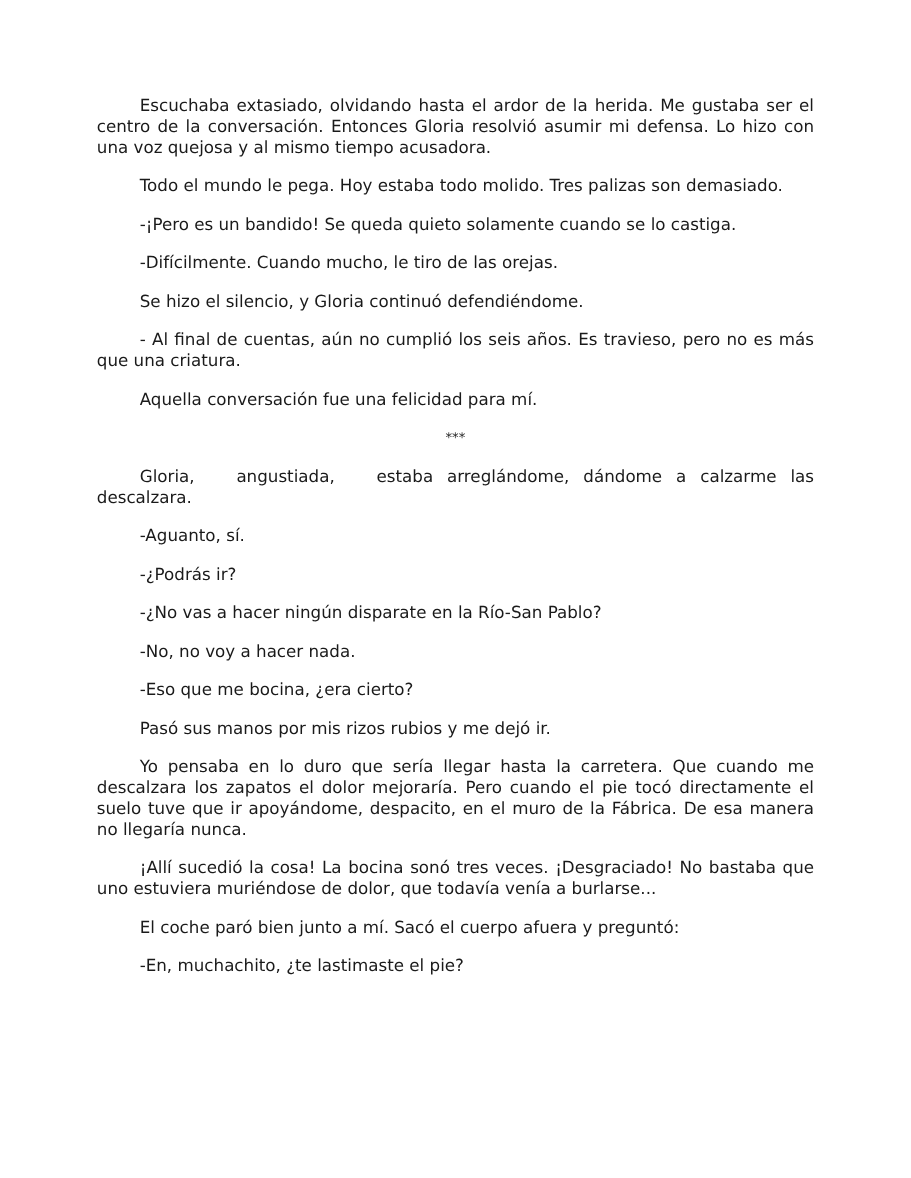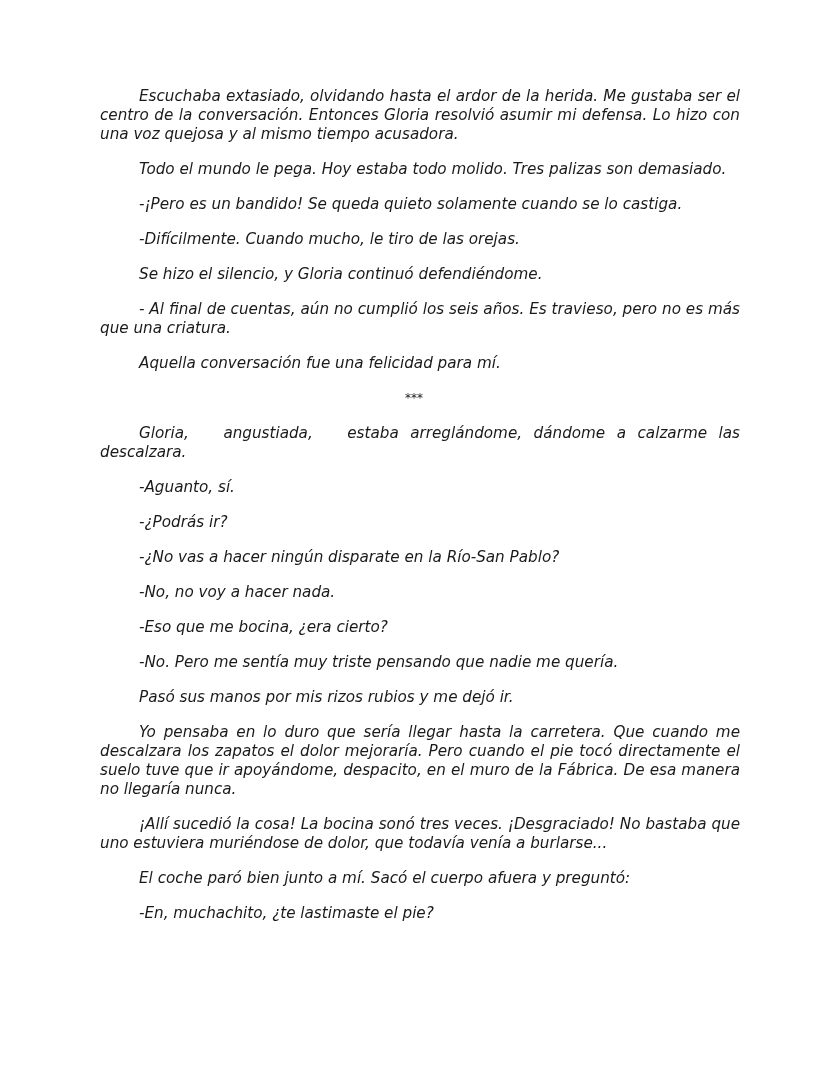--- a/index.html
+++ b/index.html
@@ -17,24 +17,23 @@
       position: absolute;
       left: 88px;
       top: 87px;
       width: 652px;
       font-family: "DejaVu Sans", sans-serif;
       font-size: 15.2px;
       line-height: 19px;
       color: #1a1a1a;
     }
     .para {
-      margin: 0 0 16px 12px;
+      margin: 0 0 16px 0;
       text-align: justify;
       text-indent: 39px;
-      font-style: italic;
     }
     .separator {
       margin: 0 0 16px 0;
       text-align: center;
       text-indent: 0;
       font-size: 12px;
       line-height: 19px;
       letter-spacing: 0;
     }
   </style>
@@ -49,19 +48,18 @@
   <p class="para">Se hizo el silencio, y Gloria continuó defendiéndome.</p>
   <p class="para">- Al final de cuentas, aún no cumplió los seis años. Es travieso, pero no es más que una criatura.</p>
   <p class="para">Aquella conversación fue una felicidad para mí.</p>
   <p class="separator">***</p>
   <p class="para" style="white-space: pre-wrap;">Gloria,   angustiada,   estaba arreglándome, dándome a calzarme las descalzara.</p>
   <p class="para">-Aguanto, sí.</p>
   <p class="para">-¿Podrás ir?</p>
   <p class="para">-¿No vas a hacer ningún disparate en la Río-San Pablo?</p>
   <p class="para">-No, no voy a hacer nada.</p>
   <p class="para">-Eso que me bocina, ¿era cierto?</p>
-  <p class="para">-No. Pero me sentía muy triste pensando que nadie me quería.</p>
   <p class="para">Pasó sus manos por mis rizos rubios y me dejó ir.</p>
   <p class="para">Yo pensaba en lo duro que sería llegar hasta la carretera. Que cuando me descalzara los zapatos el dolor mejoraría. Pero cuando el pie tocó directamente el suelo tuve que ir apoyándome, despacito, en el muro de la Fábrica. De esa manera no llegaría nunca.</p>
   <p class="para">¡Allí sucedió la cosa! La bocina sonó tres veces. ¡Desgraciado! No bastaba que uno estuviera muriéndose de dolor, que todavía venía a burlarse...</p>
   <p class="para">El coche paró bien junto a mí. Sacó el cuerpo afuera y preguntó:</p>
   <p class="para">-En, muchachito, ¿te lastimaste el pie?</p>
 </div>
 
 </body></html>

